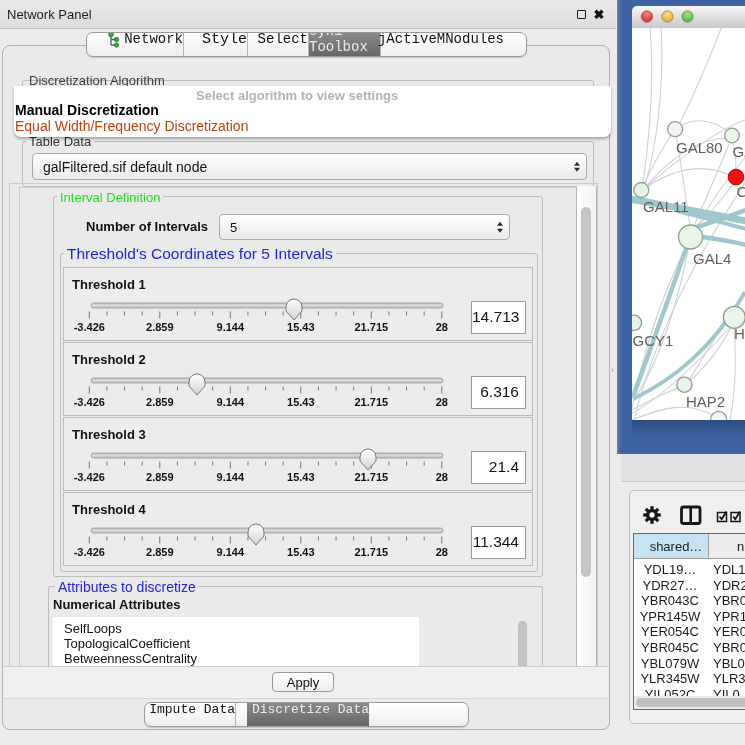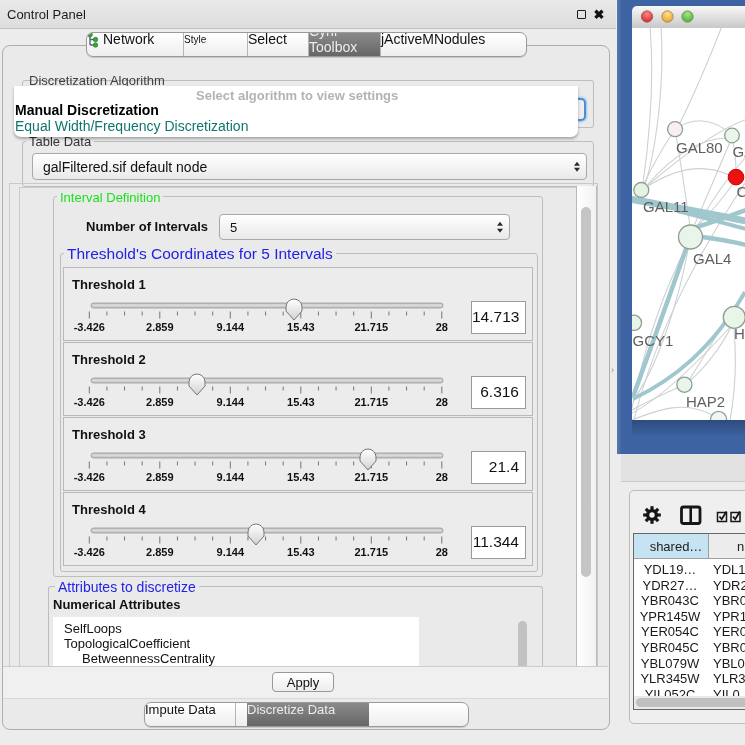--- a/index.html
+++ b/index.html
@@ -7,21 +7,21 @@
   .abs{position:absolute;}
   
   #titlebar{left:0;top:0;width:616px;height:28px;background:linear-gradient(#e9e9e9,#dddddd);border-bottom:1px solid #c0c0c0;}
   #titlebar .t{position:absolute;left:7px;top:7px;font-size:13px;color:#1c1c1c;}
   #btn-float{left:577px;top:10px;width:7px;height:7px;border:1.8px solid #1a1a1a;border-radius:1px;}
   #btn-close{left:593.5px;top:7px;font-size:13px;font-weight:bold;color:#111;}
   
   #outerbox{left:2px;top:45px;width:606px;height:683px;background:#eaeaea;border:1px solid #aeaeae;border-radius:8px;}
   
   .seg{position:absolute;display:flex;height:23px;border:1px solid #9a9a9a;border-radius:7px;overflow:hidden;background:linear-gradient(#ffffff,#eeeeee);box-shadow:0 1px 1px rgba(0,0,0,.15);}
-  .seg .s{display:flex;align-items:center;justify-content:flex-start;font-size:13px;color:#111;border-right:1px solid #b5b5b5;box-sizing:border-box;padding-bottom:11px;}
+  .seg .s{display:flex;align-items:center;justify-content:flex-end;font-size:13px;color:#111;border-right:1px solid #b5b5b5;box-sizing:border-box;padding-bottom:11px;font-family:Liberation Mono, monospace;}
   .seg .s:last-child{border-right:none;}
   .seg .sel{background:linear-gradient(#8a8a8a,#666666);color:#ececec;}
   
   .grp{position:absolute;border:1px solid #bdbdbd;border-radius:3px;}
   .grptitle{position:absolute;font-size:13px;background:transparent;padding:0 3px;}
   
   .combo{position:absolute;background:linear-gradient(#ffffff,#e9e9e9);border:1px solid #a9a9a9;border-radius:4px;font-size:14px;color:#111;}
   .combo .txt{position:absolute;left:10px;top:50%;transform:translateY(-50%);}
   .combo .arr{position:absolute;right:6px;top:50%;transform:translateY(-50%);}
   .cup{display:block;width:0;height:0;border-left:3.5px solid transparent;border-right:3.5px solid transparent;border-bottom:4.5px solid #2a2a2a;margin-bottom:2.5px;}
@@ -31,37 +31,37 @@
   .tblock .ttl{position:absolute;left:8px;top:9px;font-size:13px;font-weight:bold;color:#111;}
   .vbox{position:absolute;left:407px;top:33px;width:55px;height:33px;background:#ffffff;border:1.5px solid #9a9a9a;box-sizing:border-box;font-size:15.5px;color:#111;text-align:right;line-height:30px;padding-right:6px;}
   
   .listitem{font-size:13px;color:#111;height:15px;line-height:15px;}
 </style>
 </head>
 <body>
 <div id="app">
 
   <div id="titlebar" class="abs">
-      <div class="t">Control Panel</div>
+      <div class="t">Network Panel</div>
     </div>
   <div id="btn-float" class="abs"></div>
   <div id="btn-close" class="abs">✖</div>
 
   <div id="outerbox" class="abs"></div>
 
   <div class="seg" style="left:86px;top:32px;width:439px;font-size:14px;">
     <div class="s" style="width:97px;font-size:14px;">
       <svg width="12" height="17" viewBox="0 0 12 17" style="margin-right:4px;">
         <path d="M3 4 V14 M3 8.5 H8 M3 14 H8" fill="none" stroke="#5a6474" stroke-width="1.4"></path>
         <circle cx="3" cy="3.5" r="2.4" fill="#3aa53a" stroke="#2c7d2c" stroke-width="0.8"></circle>
         <circle cx="8.5" cy="8.5" r="2.2" fill="#3aa53a" stroke="#2c7d2c" stroke-width="0.8"></circle>
         <circle cx="8.5" cy="14" r="2.2" fill="#3aa53a" stroke="#2c7d2c" stroke-width="0.8"></circle>
       </svg>
       Network</div>
-    <div class="s" style="width:64px;font-size:10px;">Style</div>
+    <div class="s" style="width:64px;font-size:15px;">Style</div>
     <div class="s" style="width:61px;font-size:14px;">Select</div>
     <div class="s sel" style="width:72px;font-size:14px;">Cyni Toolbox</div>
     <div class="s" style="width:123px;font-size:14px;">jActiveMNodules</div>
   </div>
 
   <div class="grp" style="left:22px;top:80px;width:570px;height:46px;"></div>
   <div class="grptitle" style="left:26px;top:73px;color:#404040;">Discretization Algorithm</div>
 
   <div class="abs" style="left:574px;top:98px;width:8px;height:19px;border:2.5px solid #4a8fd3;border-radius:5px;box-shadow:0 0 2px 1px #9cc3e8;background:#ededed;"></div>
 
@@ -238,39 +238,39 @@
       <text x="441.8" y="555.5" font-size="11" font-weight="bold" fill="#111" text-anchor="middle" font-family="Liberation Sans">28</text>
       <path d="M 248 532 a 8 8 0 0 1 16 0 l 0 4 L 256 545 l -8 -9 z" fill="url(#thumbgrad)" stroke="#767676" stroke-width="1"></path>
     </svg>
 
   <div class="grp" style="left:48px;top:586px;width:493px;height:81px;border-bottom:none;"></div>
   <div class="grptitle" style="left:55px;top:579px;color:#2222e6;background:#eaeaea;font-size:14px;">Attributes to discretize</div>
   <div class="abs" style="left:53px;top:597px;font-size:13px;font-weight:bold;color:#111;">Numerical Attributes</div>
   <div class="abs" style="left:53px;top:617px;width:366px;height:49px;background:#fff;overflow:hidden;">
     <div class="listitem" style="padding-left:11px;margin-top:4px;">SelfLoops</div>
     <div class="listitem" style="padding-left:11px;">TopologicalCoefficient</div>
-    <div class="listitem" style="padding-left:29px;">BetweennessCentrality</div>
+    <div class="listitem" style="padding-left:11px;">BetweennessCentrality</div>
   </div>
   <div class="abs" style="left:518px;top:621px;width:9px;height:45px;background:#c2c2c2;border-radius:5px 5px 0 0;"></div>
 
   <div class="abs" style="left:3px;top:666px;width:605px;height:31px;background:#f0f0f0;border-top:1px solid #cdcdcd;border-bottom:1px solid #d8d8d8;"></div>
   <div class="abs" style="left:272px;top:672px;width:62px;height:20px;background:linear-gradient(#ffffff,#ededed);border:1px solid #999;border-radius:4px;font-size:13px;color:#111;text-align:center;line-height:19px;box-sizing:border-box;">Apply</div>
 
   <div class="seg" style="left:144px;top:702px;width:323px;">
     <div class="s" style="width:91px;">Impute Data</div>
     <div class="s sel" style="width:122px;margin-left:11px;">Discretize Data</div>
   </div>
 
   <div class="abs" style="left:576px;top:186px;width:19px;height:480px;background:linear-gradient(90deg,#ffffff,#f2f2f2);border-left:1px solid #b9b9b9;border-right:1px solid #b9b9b9;"></div>
   <div class="abs" style="left:581px;top:207px;width:10px;height:370px;background:#c5c5c5;border-radius:5px;"></div>
 
-  <div class="abs" style="left:14px;top:86px;width:564px;height:51px;background:#fff;border-radius:0 0 7px 7px;box-shadow:0 2px 3px rgba(0,0,0,.3);">
+  <div class="abs" style="left:14px;top:86px;width:564px;height:51px;background:#fff;border-radius:0 0 7px 7px;box-shadow:0 2px 3px rgba(0,0,0,.3);padding-left:33px;">
     <div style="position:absolute;left:182px;top:2px;font-size:13px;font-weight:bold;color:#b3b3b3;">Select algorithm to view settings</div>
     <div style="position:absolute;left:1px;top:16px;font-size:14px;font-weight:bold;color:#000;">Manual Discretization</div>
-    <div style="position:absolute;left:1px;top:32px;font-size:14px;color:#0f766e;">Equal Width/Frequency Discretization</div>
+    <div style="position:absolute;left:1px;top:32px;font-size:14px;color:#c2410c;">Equal Width/Frequency Discretization</div>
   </div>
 
   <div class="abs" style="left:611px;top:365px;font-size:9px;color:#8a8a8a;">›</div>
 
   <div class="abs" style="left:617px;top:0;width:128px;height:454px;background:linear-gradient(90deg,#5b79ab,#3e63a3 5px);"></div>
 
   <div class="abs" style="left:632px;top:419px;width:113px;height:18px;background:linear-gradient(#2c4a7c,#3e63a3);"></div>
 
   <div class="abs" style="left:632px;top:6px;width:113px;height:22px;background:linear-gradient(#f8f8f8,#c8c8c8);border-radius:5px 0 0 0;border-bottom:1px solid #8e8e8e;">
     <svg width="70" height="22" viewBox="0 0 70 22" style="position:absolute;left:8px;top:0;">

